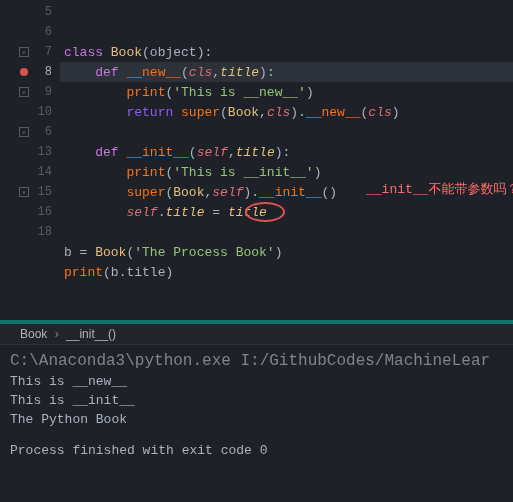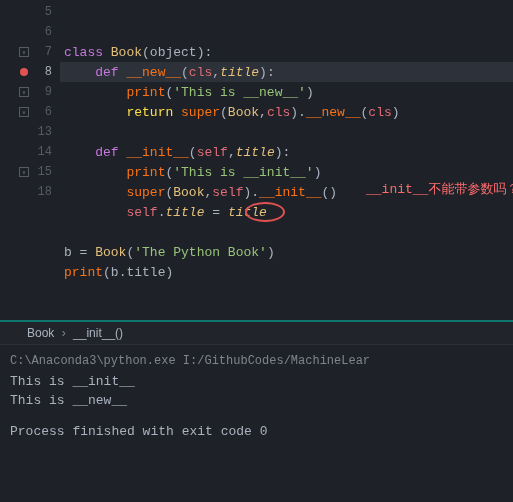--- a/index.html
+++ b/index.html
@@ -104,35 +104,35 @@
     }
 
     .code-line.highlighted {
       background: #2c313a;
     }
 
     
     .kw { color: #c678dd; } 
     .cls-name { color: #e5c07b; } 
     .fn { color: #f97316; } 
-    .param { color: #e06c75; } 
+    .param { color: #e06c75; font-style: italic; } 
     .string { color: #98c379; }
     .italic-var { color: #e5c07b; font-style: italic; } 
-    .builtin { color: #fde047; }
+    .builtin { color: #8b5cf6; }
     .plain { color: #abb2bf; }
     .chinese { color: #ff6b6b; font-size: 13px; }
 
     
     .status-bar {
       background: #21252b;
       height: 24px;
       display: flex;
       align-items: center;
-      padding: 0 27px;
-      border-top: 2px solid #0f766e;
+      padding: 0 20px;
+      border-top: 4px solid #0f766e;
     }
 
     .breadcrumb {
       color: #7f848e;
       font-size: 12px;
       font-family: 'Segoe UI', sans-serif;
     }
 
     .breadcrumb span {
       color: #abb2bf;
@@ -156,21 +156,21 @@
 
     .terminal-line {
       height: 19px;
       display: flex;
       align-items: center;
       color: #abb2bf;
     }
 
     .terminal-line.cmd-line {
       color: #7f848e;
-      font-size: 12px;
+      font-size: 16px;
       margin-bottom: 2px;
     }
 
     .terminal-line.empty {
       height: 12px;
     }
   </style>
 </head>
 <body>
 
@@ -202,20 +202,24 @@
         <span class="line-num active">8</span>
       </div>
 
       <div class="line-row">
         <div class="breakpoint-area">
           <div class="fold-icon">▾</div>
         </div>
         <span class="line-num">9</span>
       </div>
 
+      <div class="line-row">
+        <div class="breakpoint-area"></div>
+        <span class="line-num">10</span>
+      </div>
 
 
       <div class="line-row">
         <div class="breakpoint-area">
           <div class="fold-icon">▾</div>
         </div>
         <span class="line-num">6</span>
       </div>
 
       <div class="line-row">
@@ -228,20 +232,24 @@
         <span class="line-num">14</span>
       </div>
 
       <div class="line-row">
         <div class="breakpoint-area">
           <div class="fold-icon">▾</div>
         </div>
         <span class="line-num">15</span>
       </div>
 
+      <div class="line-row">
+        <div class="breakpoint-area"></div>
+        <span class="line-num">16</span>
+      </div>
 
 
       <div class="line-row">
         <div class="breakpoint-area"></div>
         <span class="line-num">18</span>
       </div>
     </div>
 
     <div class="code-lines">
 
@@ -280,21 +288,21 @@
         <span class="chinese" style="position:absolute; left:280px; top:-2px; white-space:nowrap; font-size:13px; font-family:Liberation Mono, monospace;">　　__init__不能带参数吗？</span>
       </div>
 
       <div class="code-line">
         <span class="plain">        </span><span class="param">self</span><span class="plain">.</span><span class="italic-var">title</span><span class="plain"> = </span><span class="italic-var">title</span>
       </div>
 
       <div class="code-line">&nbsp;</div>
 
       <div class="code-line">
-        <span class="plain">b = </span><span class="cls-name">Book</span><span class="plain">(</span><span class="string">'The Python Book'</span><span class="plain">)</span>
+        <span class="plain">b = </span><span class="cls-name">Book</span><span class="plain">(</span><span class="string">'The Process Book'</span><span class="plain">)</span>
       </div>
 
       <div class="code-line">
         <span class="fn">print</span><span class="plain">(</span><span class="plain">b.title</span><span class="plain">)</span>
       </div>
     </div>
   </div>
 
   <div style="position:absolute; left:245px; top:202px; width:40px; height:20px; border:2px solid #e05252; border-radius:50%; pointer-events:none;"></div>
 </div>
@@ -302,17 +310,18 @@
 <div class="status-bar">
   <span class="breadcrumb">
     <span>Book</span>
     <span class="sep">›</span>
     <span>__init__()</span>
   </span>
 </div>
 
 <div class="terminal-area">
   <div class="terminal-line cmd-line">C:\Anaconda3\python.exe I:/GithubCodes/MachineLear</div>
+  <div class="terminal-line">This is __new__</div>
   <div class="terminal-line">This is __init__</div>
-  <div class="terminal-line">This is __new__</div>
+  <div class="terminal-line">The Python Book</div>
   <div class="terminal-line empty">&nbsp;</div>
   <div class="terminal-line">Process finished with exit code 0</div>
 </div>
 
 </body></html>

